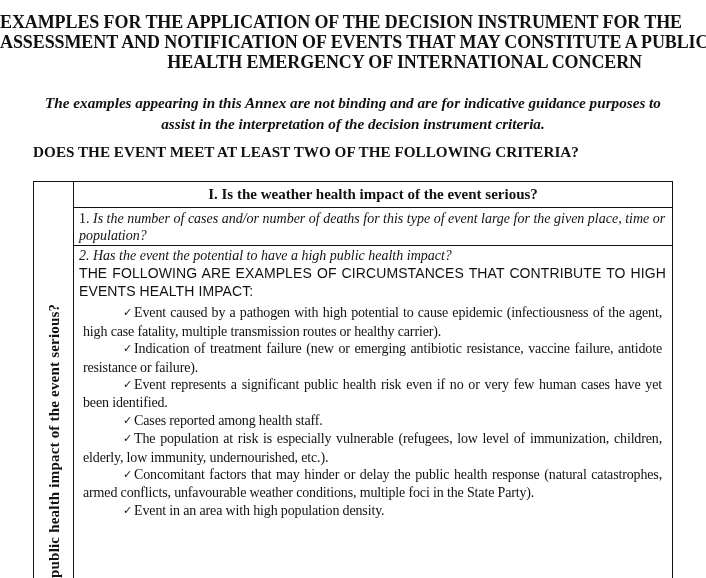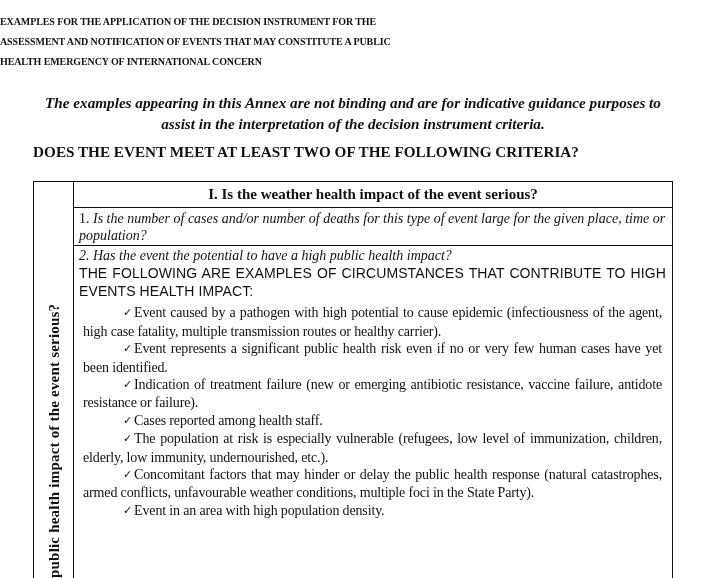--- a/index.html
+++ b/index.html
@@ -13,23 +13,23 @@
       overflow: hidden;
       position: relative;
       font-family: "Liberation Serif", "DejaVu Serif", serif;
       color: #111111;
     }
     .doc-title {
       position: absolute;
       left: 0;
       top: 12px;
       width: 642px;
-      text-align: left;
-      font-weight: bold;
-      font-size: 10px;
+      text-align: right;
+      font-weight: bold;
+      font-size: 18px;
       line-height: 20px;
       letter-spacing: -0.1px;
     }
     .doc-title span { display: block; white-space: nowrap; }
     .disclaimer {
       position: absolute;
       left: 0;
       top: 92px;
       width: 706px;
       text-align: center;
@@ -180,22 +180,22 @@
 
     <div class="q2">
       <div class="q-line">
         <span>2.</span>
         <span>Has the event the potential to have a high public health impact?</span>
       </div>
       <div class="caps">THE FOLLOWING ARE EXAMPLES OF CIRCUMSTANCES THAT CONTRIBUTE TO HIGH EVENTS HEALTH IMPACT:</div>
 
       <ul class="examples">
         <li class="example indent"><span class="check">✓</span><span>Event caused by a pathogen with high potential to cause epidemic (infectiousness of the agent, high case fatality, multiple transmission routes or healthy carrier).</span></li>
+        <li class="example indent"><span class="check">✓</span><span>Indication of treatment failure (new or emerging antibiotic resistance, vaccine failure, antidote resistance or failure).</span></li>
         <li class="example indent"><span class="check">✓</span><span>Event represents a significant public health risk even if no or very few human cases have yet been identified.</span></li>
-        <li class="example indent"><span class="check">✓</span><span>Indication of treatment failure (new or emerging antibiotic resistance, vaccine failure, antidote resistance or failure).</span></li>
         <li class="example indent"><span class="check">✓</span><span>Cases reported among health staff.</span></li>
         <li class="example indent"><span class="check">✓</span><span>The population at risk is especially vulnerable (refugees, low level of immunization, children, elderly, low immunity, undernourished, etc.).</span></li>
         <li class="example indent"><span class="check">✓</span><span>Concomitant factors that may hinder or delay the public health response (natural catastrophes, armed conflicts, unfavourable weather conditions, multiple foci in the State Party).</span></li>
         <li class="example indent"><span class="check">✓</span><span>Event in an area with high population density.</span></li>
       </ul>
     </div>
   </div>
 </div>
 
 </body></html>

